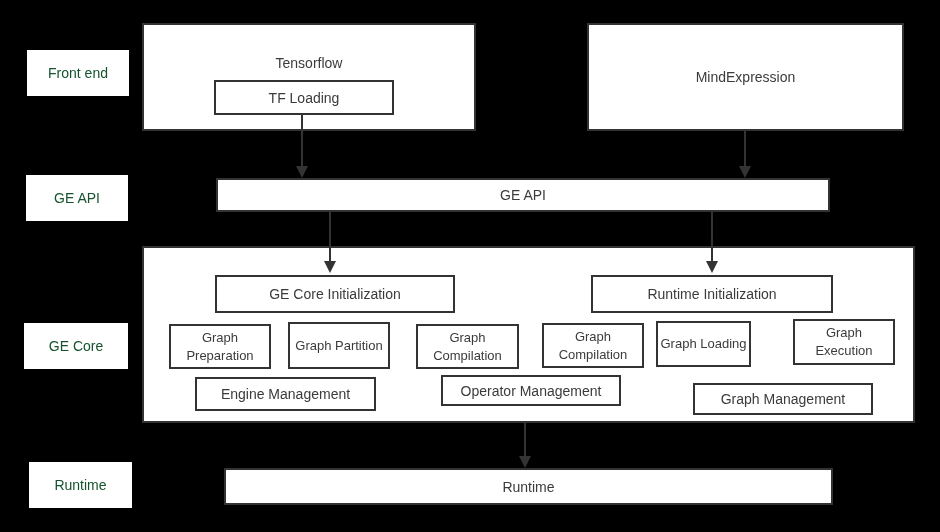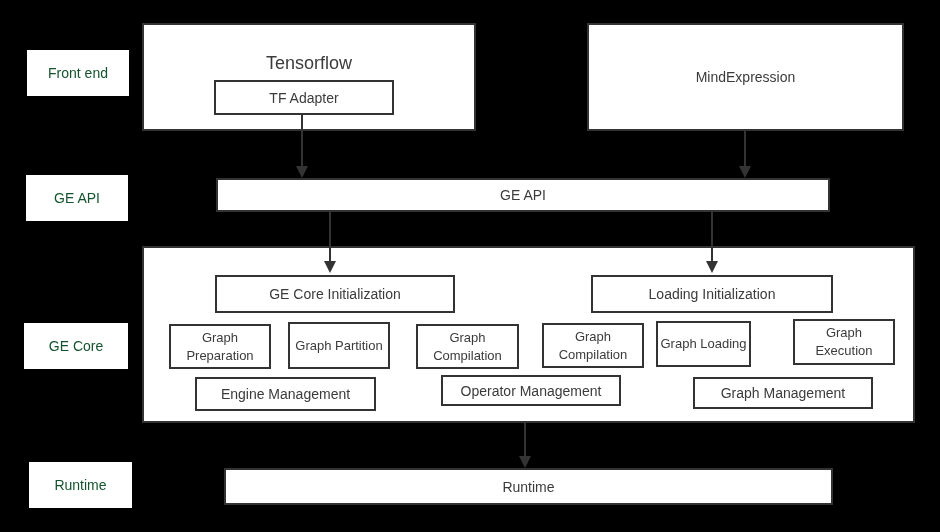--- a/index.html
+++ b/index.html
@@ -33,21 +33,21 @@
     justify-content: center;
     text-align: center;
     font-size: 14px;
     color: #14532d;
   }
   .stage { font-size: 13px; line-height: 1.35; padding: 2px; }
   .titletext {
     position: absolute;
     left: 0; right: 0;
     text-align: center;
-    font-size: 18px;
+    font-size: 14px;
     line-height: 20px;
   }
   .arrow {
     position: absolute;
     width: 12px;
     display: flex;
     flex-direction: column;
     align-items: center;
     z-index: 6;
   }
@@ -65,41 +65,41 @@
 
 <div class="canvas">
 
   <div class="rowlabel" style="left:27px; top:50px; width:102px; height:46px;">Front end</div>
   <div class="rowlabel" style="left:26px; top:175px; width:102px; height:46px;">GE API</div>
   <div class="rowlabel" style="left:24px; top:323px; width:104px; height:46px;">GE Core</div>
   <div class="rowlabel" style="left:29px; top:462px; width:103px; height:46px;">Runtime</div>
 
   <div class="box" style="left:142px; top:23px; width:334px; height:108px; justify-content:flex-start; align-items:flex-start;">
     <div class="titletext" style="top:28px;">Tensorflow</div>
-    <div class="box inner-abs" style="left:70px; top:55px; width:180px; height:35px;">TF Adapter</div>
+    <div class="box inner-abs" style="left:70px; top:55px; width:180px; height:35px;">TF Loading</div>
   </div>
 
   <div class="box" style="left:587px; top:23px; width:317px; height:108px;">MindExpression</div>
 
   <div class="box" style="left:216px; top:178px; width:614px; height:34px;">GE API</div>
 
   <div class="box" style="left:142px; top:246px; width:773px; height:177px;">
     <div class="box inner-abs" style="left:71px; top:27px; width:240px; height:38px;">GE Core Initialization</div>
-    <div class="box inner-abs" style="left:447px; top:27px; width:242px; height:38px;">Loading Initialization</div>
+    <div class="box inner-abs" style="left:447px; top:27px; width:242px; height:38px;">Runtime Initialization</div>
 
     <div class="box inner-abs stage" style="left:25px; top:76px; width:102px; height:45px;">Graph Preparation</div>
     <div class="box inner-abs stage" style="left:144px; top:74px; width:102px; height:47px;">Graph Partition</div>
     <div class="box inner-abs stage" style="left:272px; top:76px; width:103px; height:45px;">Graph Compilation</div>
     <div class="box inner-abs stage" style="left:398px; top:75px; width:102px; height:45px;">Graph Compilation</div>
     <div class="box inner-abs stage" style="left:512px; top:73px; width:95px; height:46px;">Graph Loading</div>
     <div class="box inner-abs stage" style="left:649px; top:71px; width:102px; height:46px;">Graph Execution</div>
 
     <div class="box inner-abs" style="left:51px; top:129px; width:181px; height:34px;text-align:center;">Engine Management</div>
     <div class="box inner-abs" style="left:297px; top:127px; width:180px; height:31px;">Operator Management</div>
-    <div class="box inner-abs" style="left:549px; top:129px; width:180px; height:32px;">Graph Management</div>
+    <div class="box inner-abs" style="left:549px; top:135px; width:180px; height:32px;">Graph Management</div>
   </div>
 
   <div class="box" style="left:224px; top:468px; width:609px; height:37px;">Runtime</div>
 
   <div class="arrow" style="left:296px; top:113px; height:65px;">
     <div class="shaft"></div>
     <div class="head"></div>
   </div>
   <div class="arrow" style="left:739px; top:131px; height:47px;">
     <div class="shaft"></div>

